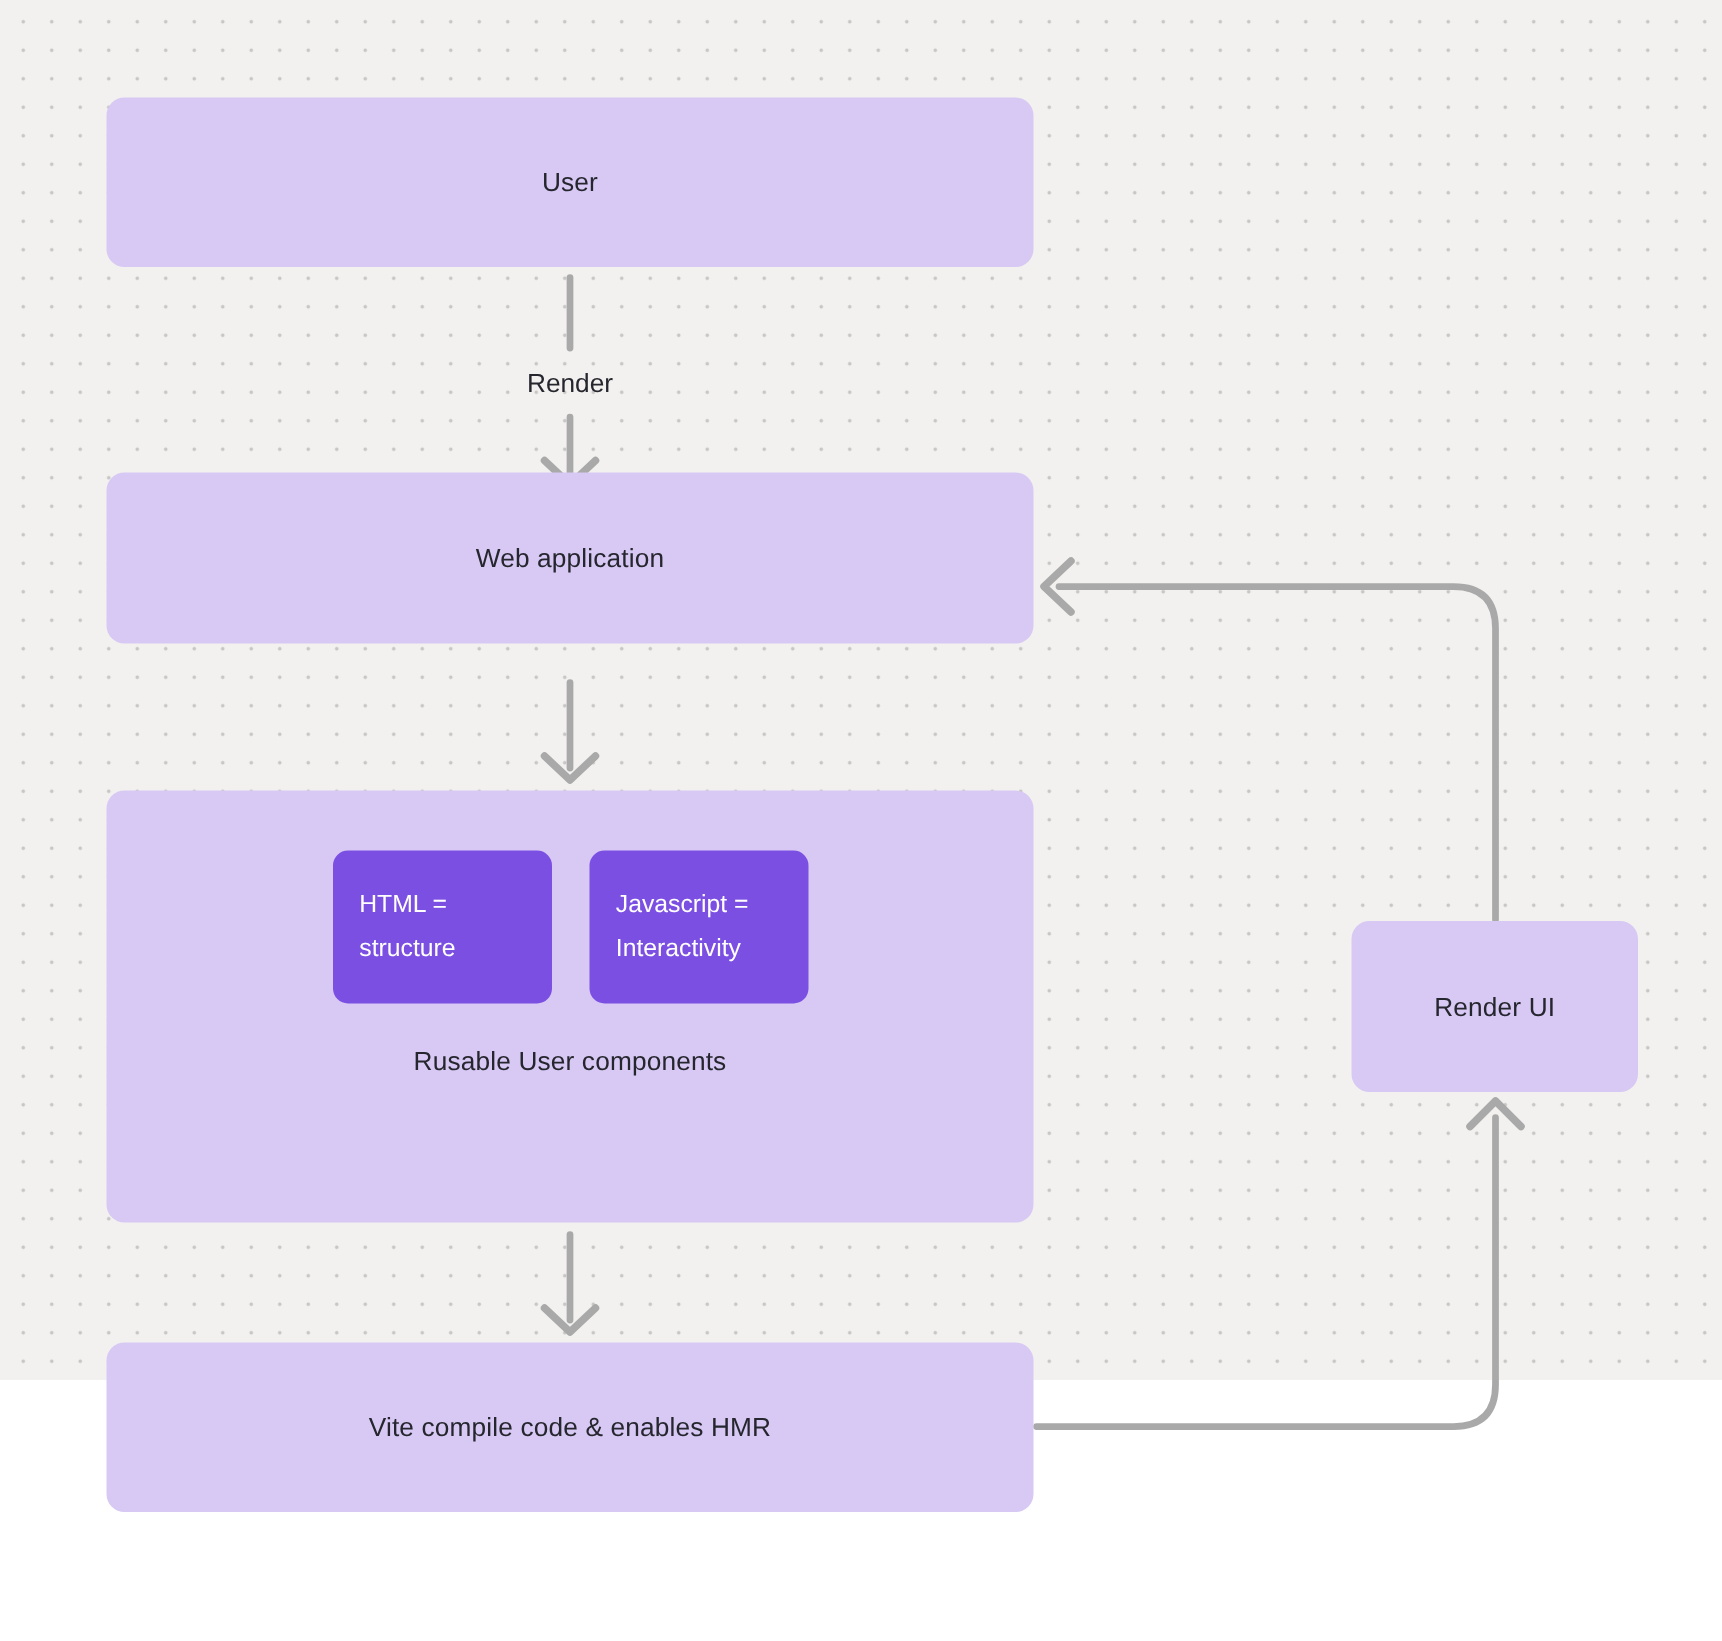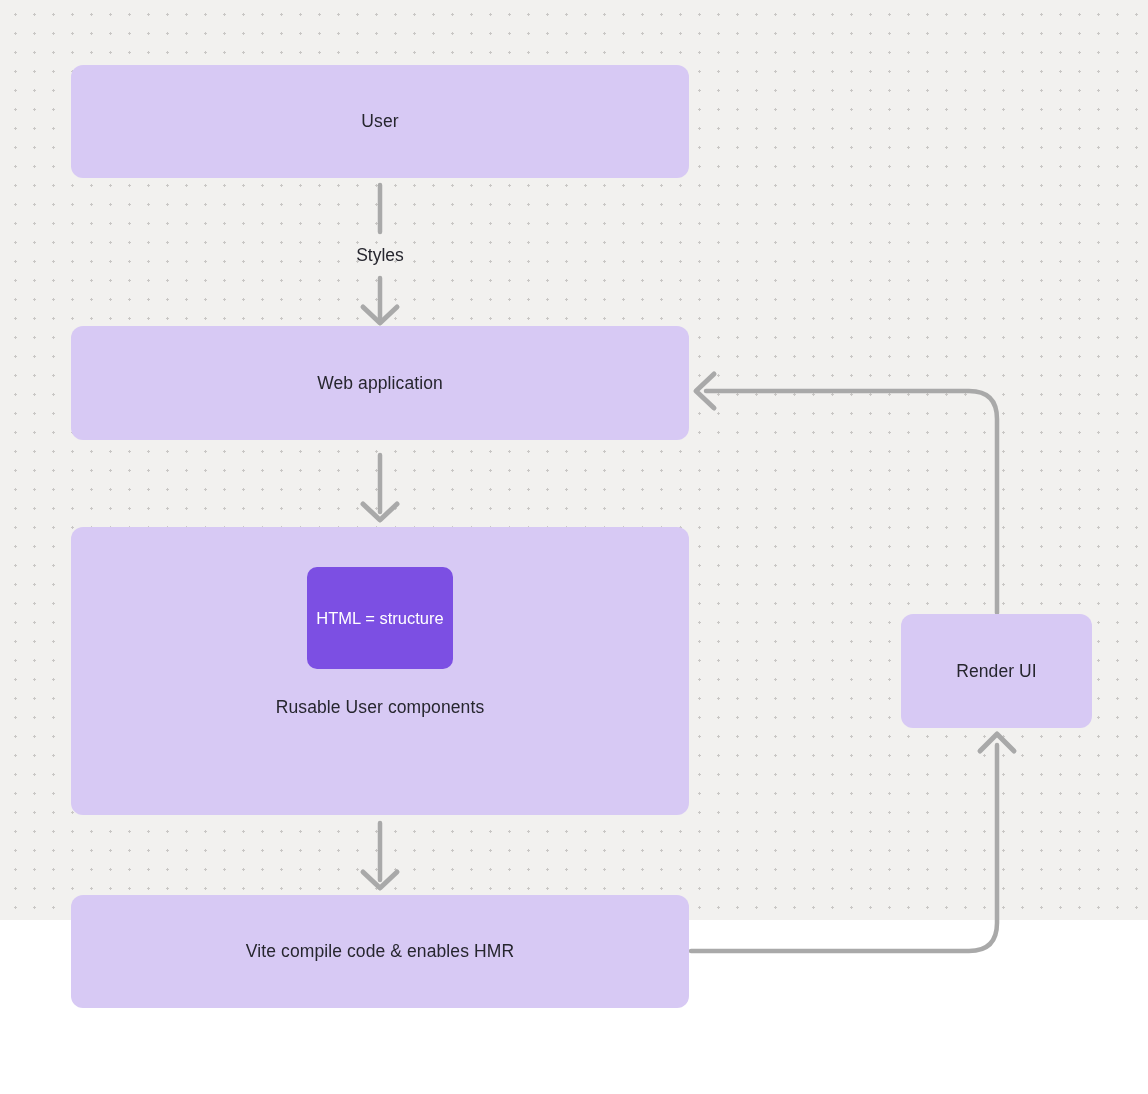--- a/index.html
+++ b/index.html
@@ -63,21 +63,21 @@
     background: #7c4fe3;
     border-radius: 10px;
     display: flex;
     align-items: center;
     justify-content: center;
     text-align: left;
     color: #ffffff;
     font-size: 16.5px;
     font-weight: 500;
     line-height: 29px;
-    padding: 0 4px;
+    padding: 0 18px;
   }
   .container-caption {
     margin-top: 28px;
     color: #26262e;
     font-size: 17.5px;
     font-weight: 500;
     letter-spacing: 0.1px;
   }
   .edge-label {
     position: absolute;
@@ -110,30 +110,33 @@
     <path d="M980 751 L997 734 L1014 751" stroke-width="5"></path>
 
     <path d="M997 613 L997 419 Q997 391 969 391 L706 391" stroke-width="4.5"></path>
     <path d="M714 374 L696 391 L714 408" stroke-width="5"></path>
   </svg>
 
   <div class="node" style="left:71px; top:65px; width:618px; height:113px;">
     <span>User</span>
   </div>
 
-  <div class="edge-label" style="left:320px; top:245px;">Styles</div>
+  <div class="edge-label" style="left:320px; top:245px;">Render</div>
 
-  <div class="node" style="left:71px; top:326px; width:618px; height:114px;">
+  <div class="node" style="left:71px; top:315px; width:618px; height:114px;">
     <span>Web application</span>
   </div>
 
   <div class="node-container" style="left:71px; top:527px; width:618px; height:288px;">
     <div class="chip-row">
       <div class="chip">
         <span>HTML = structure</span>
+      </div>
+      <div class="chip">
+        <span>Javascript = Interactivity</span>
       </div>
     </div>
     <div class="container-caption">Rusable User components</div>
   </div>
 
   <div class="node" style="left:901px; top:614px; width:191px; height:114px;">
     <span>Render UI</span>
   </div>
 
   <div class="node" style="left:71px; top:895px; width:618px; height:113px;">

